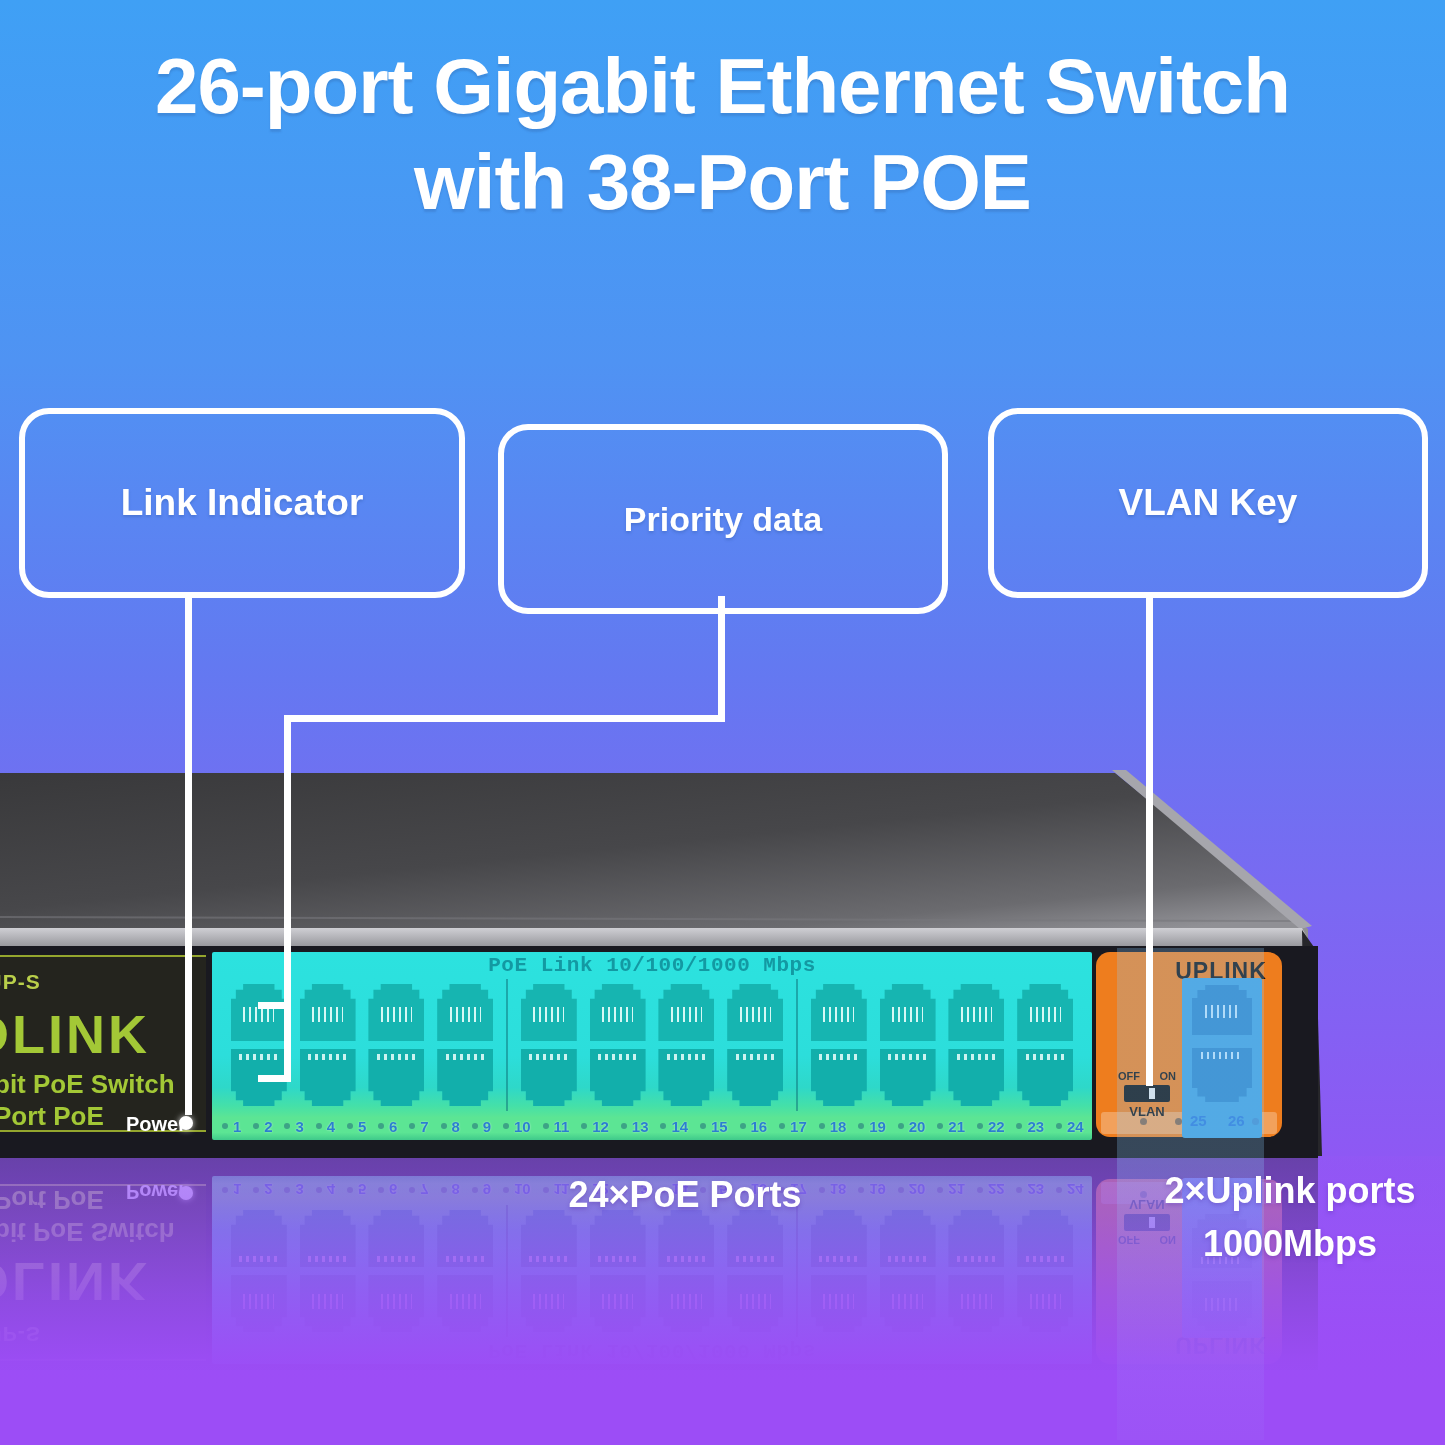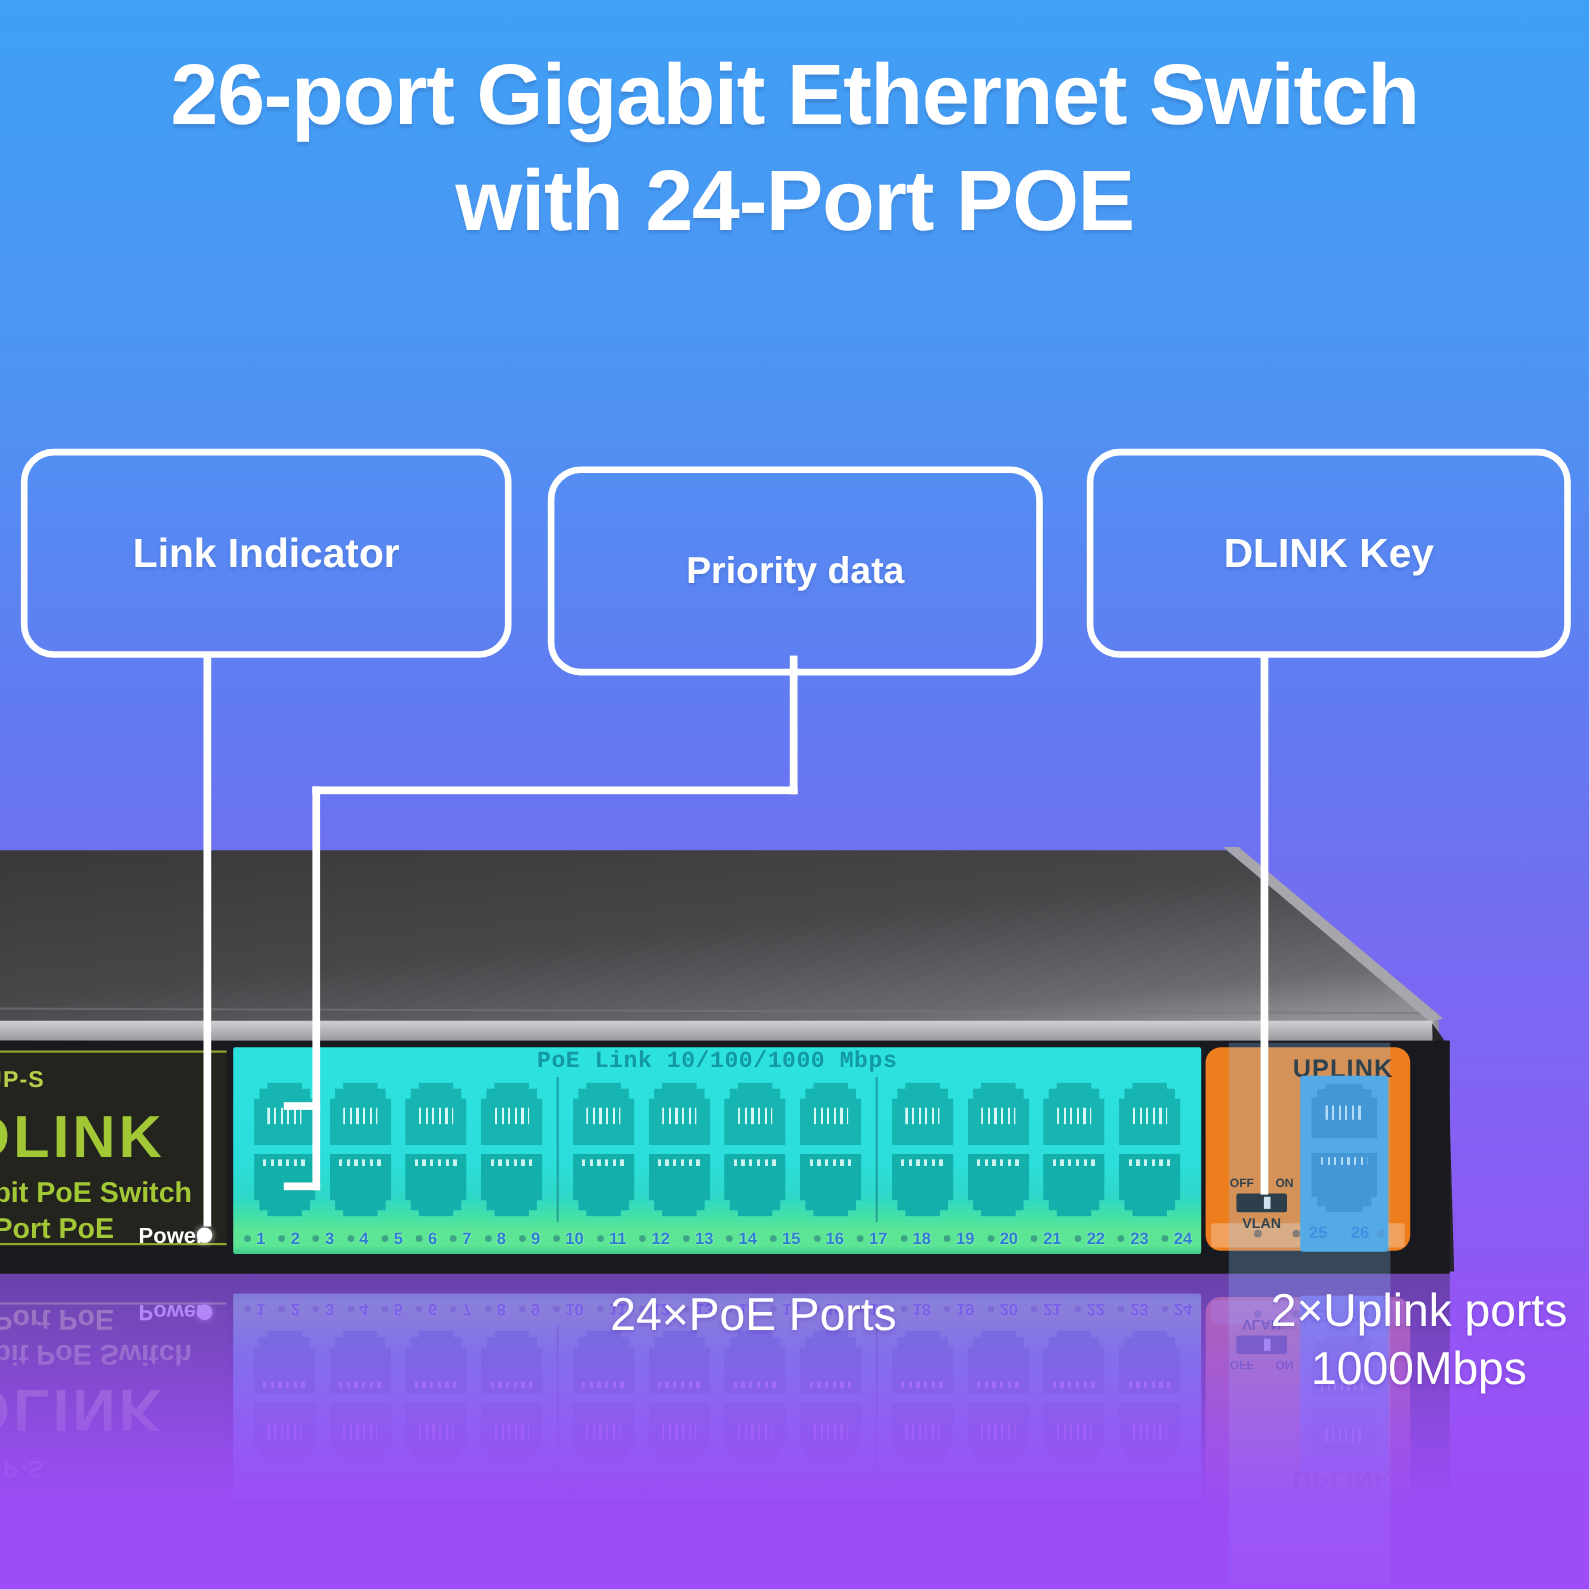--- a/index.html
+++ b/index.html
@@ -93,42 +93,42 @@
   .toggle{position:absolute;left:28px;top:133px;width:46px;height:17px;background:#0D0D0D;border-radius:2px;}
   .knob{position:absolute;left:25px;top:3px;width:6px;height:11px;background:#E8E8E8;display:block;}
   .vlan{position:absolute;left:22px;top:152px;width:58px;text-align:center;font-weight:800;
     font-size:13px;color:#111;}
   .udot{position:absolute;width:7px;height:7px;border-radius:50%;background:rgba(40,50,60,.55);top:166px;}
   .d1{left:44px;} .d2{left:79px;} .d3{left:156px;background:rgba(60,120,190,.5);}
   .unum{position:absolute;top:160px;font-weight:700;font-size:15px;color:#2878D8;}
   .n25{left:94px;} .n26{left:132px;}
   
   .cap{position:absolute;color:#fff;z-index:30;text-shadow:0 2px 4px rgba(80,40,160,.35);}
-  .cap span{display:block;font-weight:400;font-size:42px;line-height:53px;text-align:center;}
+  .cap span{display:block;font-weight:700;font-size:36px;line-height:53px;text-align:center;}
   .cap-poe{left:495px;top:1168px;width:380px;text-align:center;}
   .cap-up{left:1125px;top:1164px;width:330px;text-align:left;}
 </style>
 </head>
 <body>
 
 <div class="stage">
 
   <h1 class="title">
     <span>26-port Gigabit Ethernet Switch</span>
-    <span>with 24-Port POE</span>
+    <span>with 38-Port POE</span>
   </h1>
 
   <div class="box box1">
     <span>Link Indicator</span>
   </div>
   <div class="box box2">
     <span>Priority data</span>
   </div>
   <div class="box box3">
-    <span>DLINK Key</span>
+    <span>VLAN Key</span>
   </div>
 
   <svg class="topsvg" width="1445" height="1445" viewBox="0 0 1445 1445" aria-hidden="true">
     <defs>
       <linearGradient id="gTop" x1="0" y1="0" x2="0.75" y2="1">
         <stop offset="0" stop-color="#39393B"></stop>
         <stop offset="0.5" stop-color="#47474A"></stop>
         <stop offset="0.85" stop-color="#6B6B6F"></stop>
         <stop offset="1" stop-color="#909095"></stop>
       </linearGradient>

